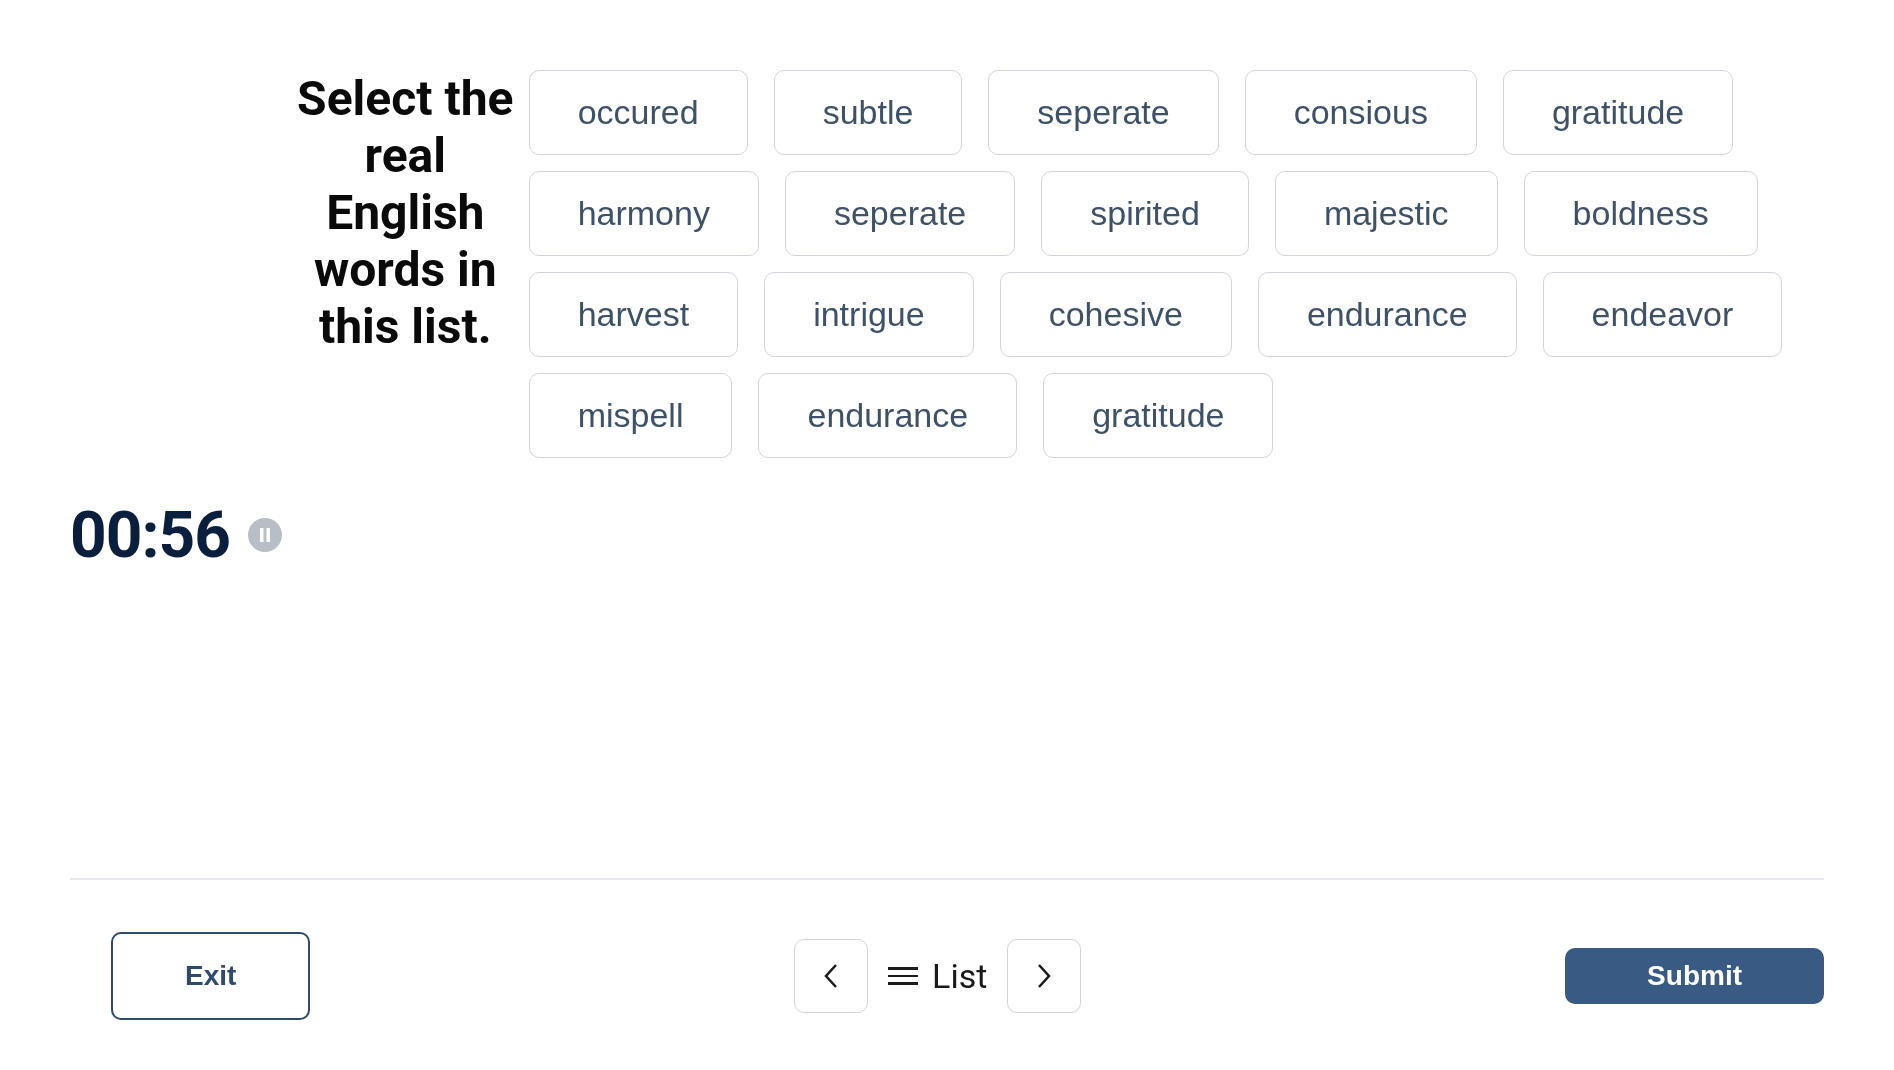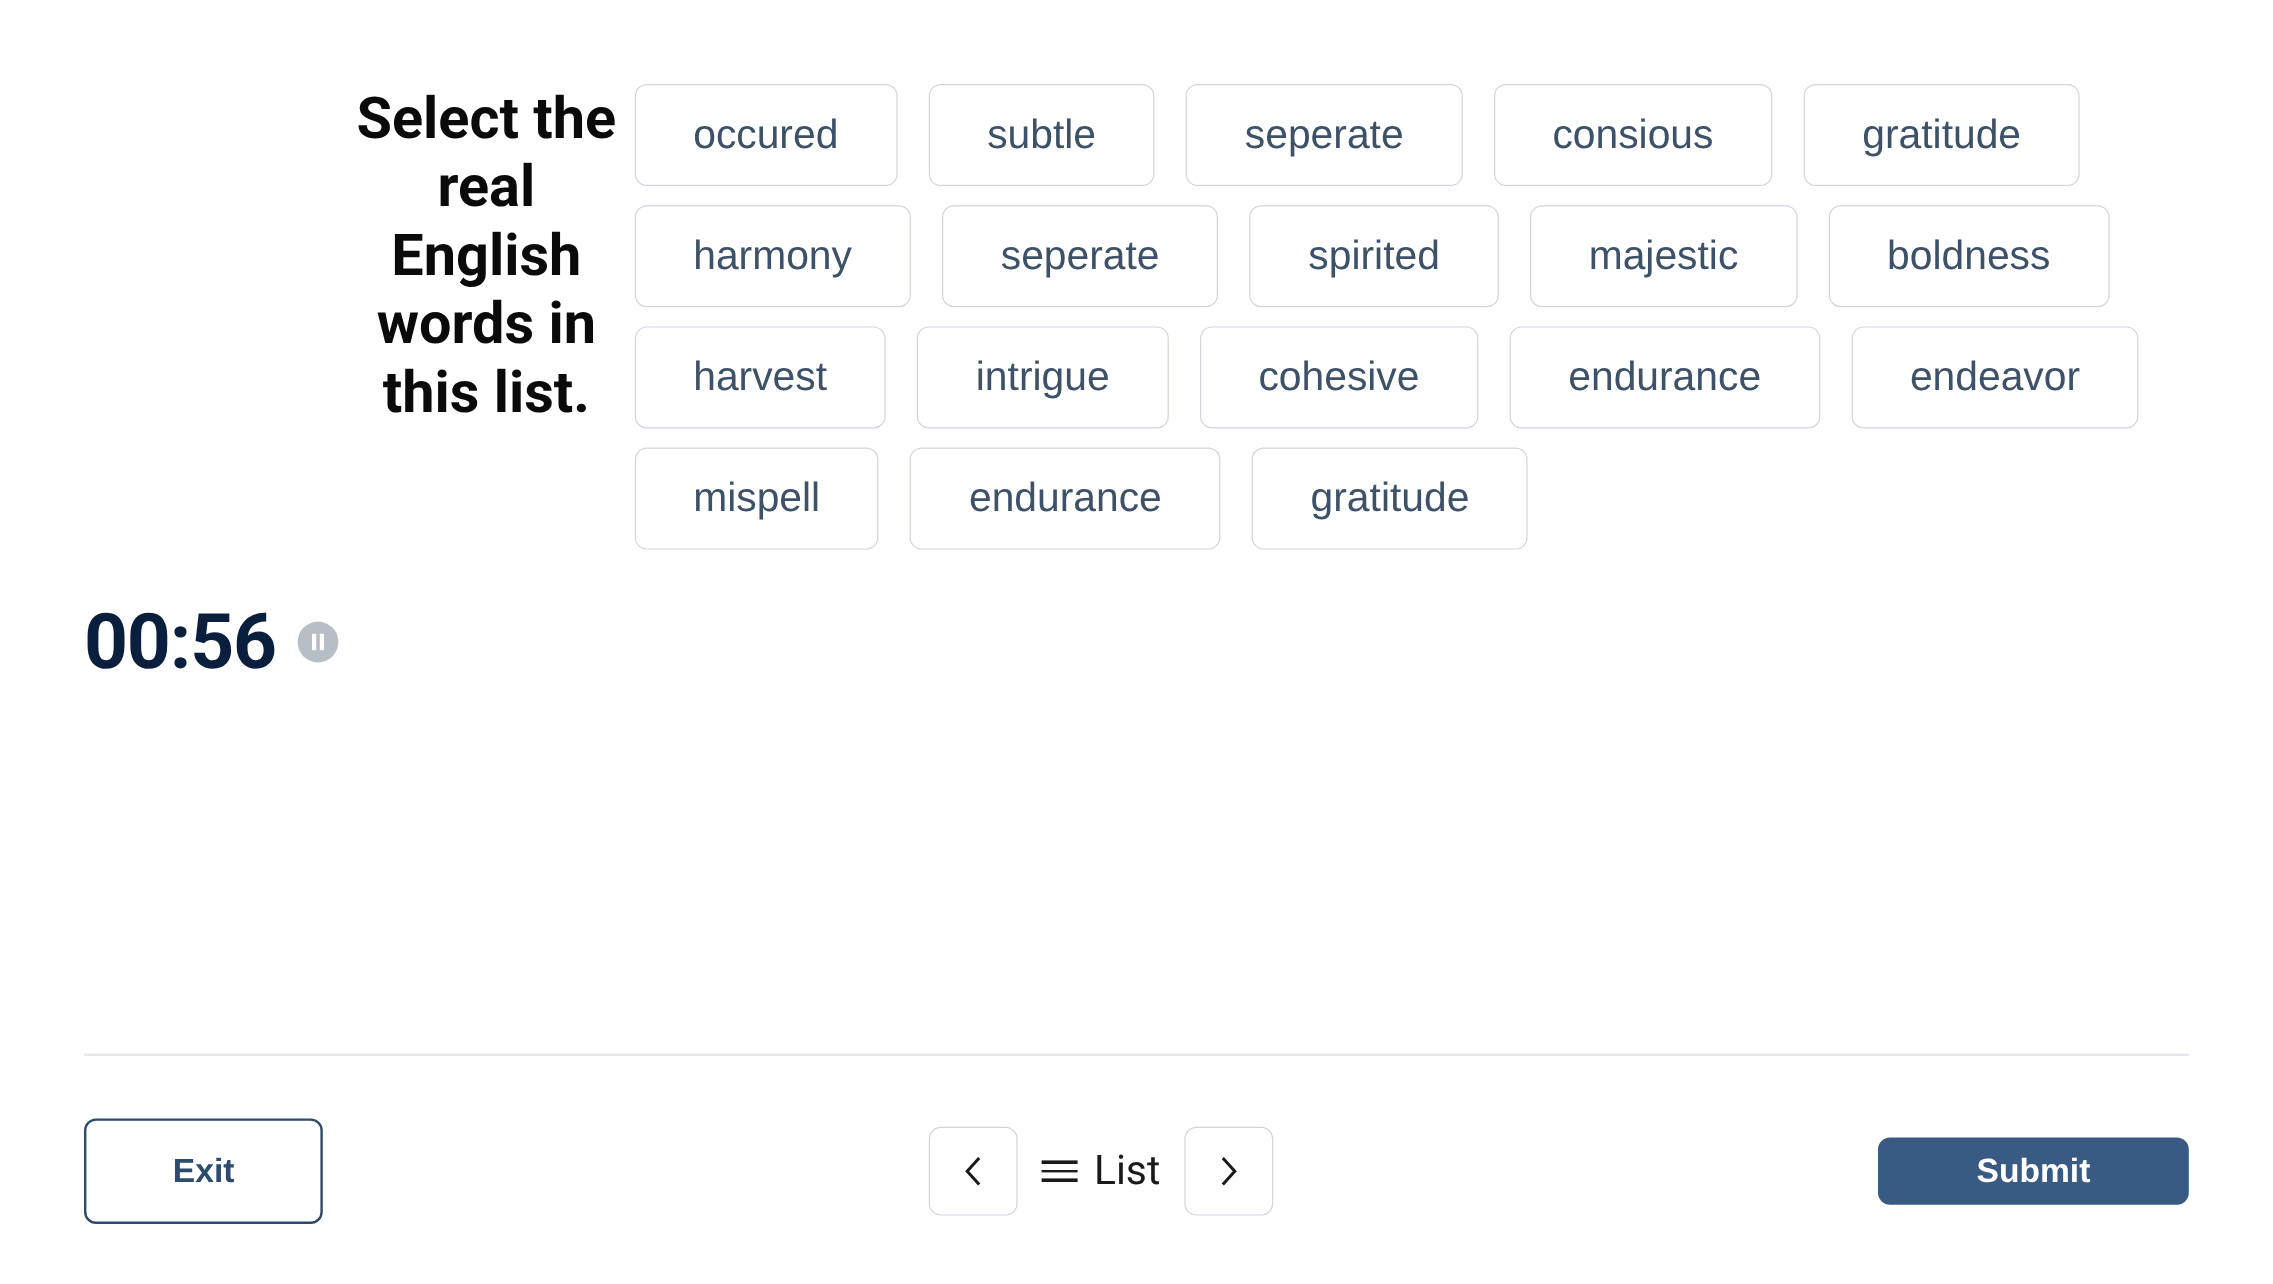--- a/index.html
+++ b/index.html
@@ -96,20 +96,21 @@
     
     .exit-btn {
       padding: 26px 72px;
       border: 2px solid #2d4a6f;
       border-radius: 10px;
       background: #ffffff;
       color: #2d4a6f;
       font-size: 28px;
       font-weight: 700;
       cursor: pointer;
+      margin-left: 41px;
     }
     
     .nav-center {
       display: flex;
       align-items: center;
       gap: 20px;
     }
     
     .nav-arrow {
       width: 74px;

